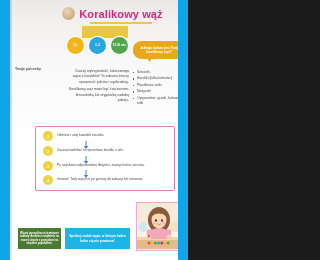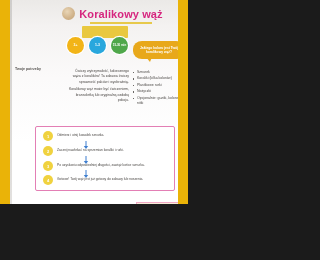--- a/index.html
+++ b/index.html
@@ -9,22 +9,22 @@
   }
   body {
     width: 188px;
     height: 260px;
     overflow: hidden;
     font-family: "Liberation Sans", sans-serif;
   }
   #page {
     position: relative;
     width: 188px;
-    height: 204px;
-    background: #eab308;
+    height: 260px;
+    background: #0ea5e9;
     overflow: hidden;
   }
   
   #sheet {
     position: absolute;
     left: 10px;
     top: 0px;
     width: 168px;
     height: 260px;
     background: linear-gradient(180deg,#ebe9e7 0%, #f4f2f1 10%, #fbfafa 30%, #ffffff 55%, #ffffff 100%);

